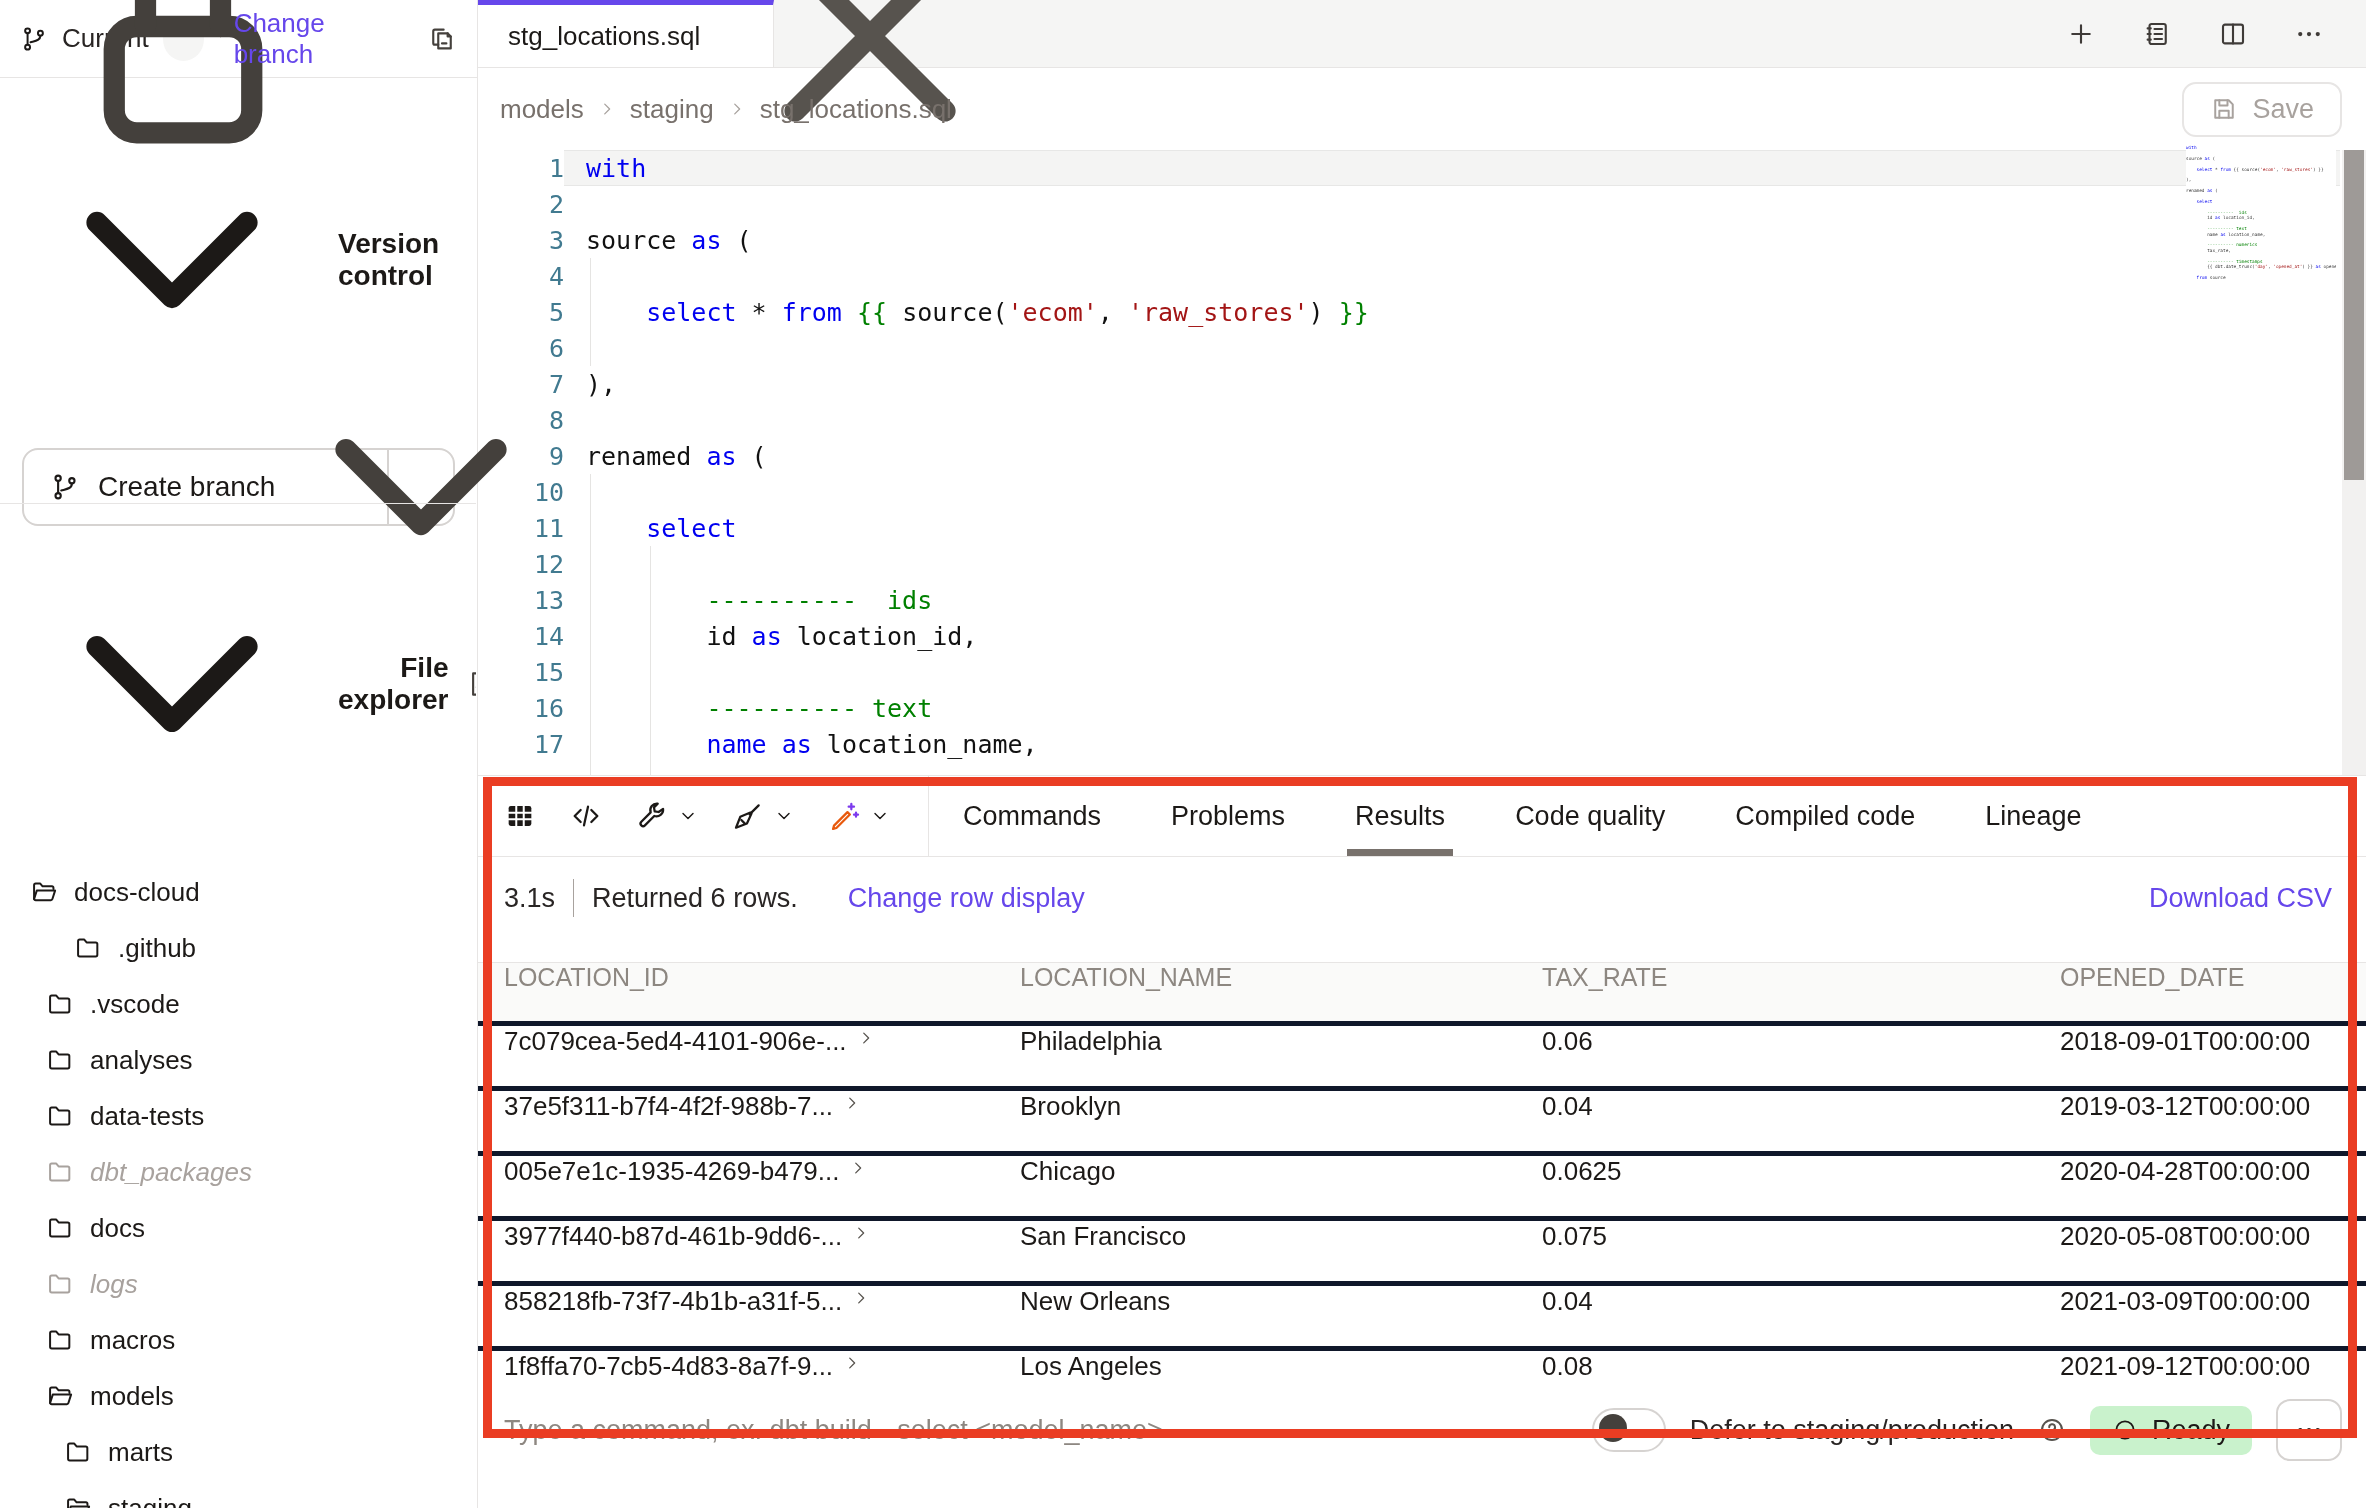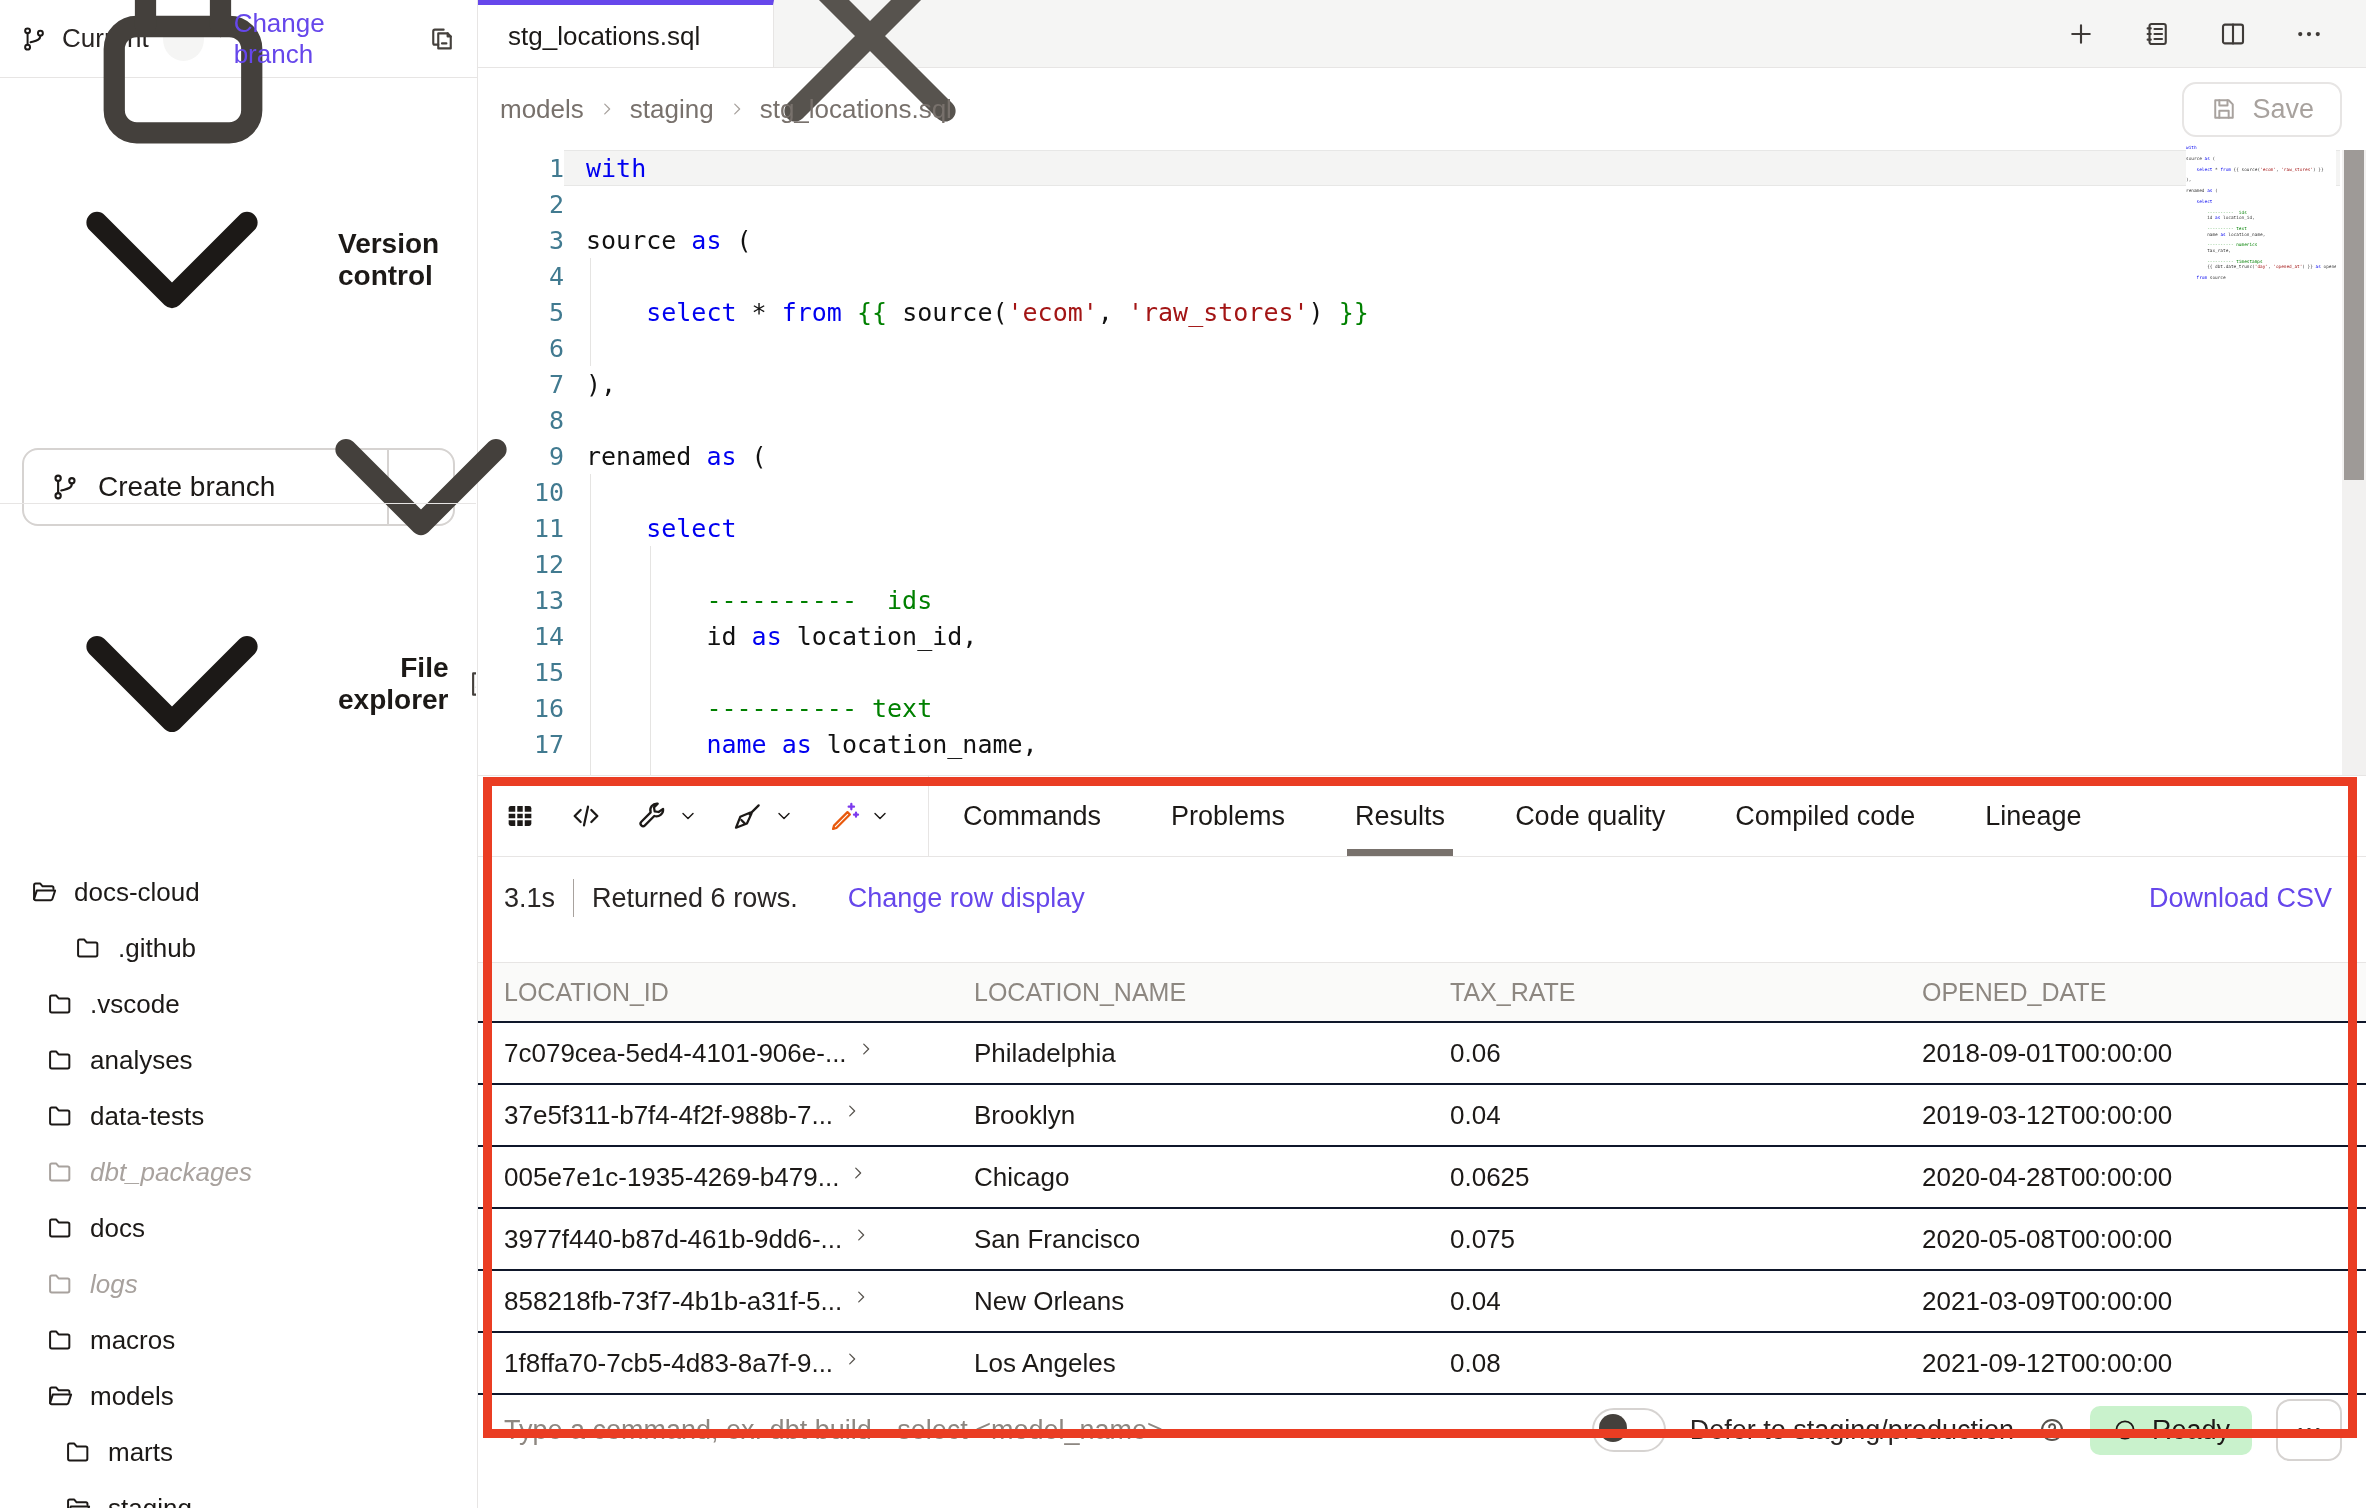--- a/index.html
+++ b/index.html
@@ -63,21 +63,21 @@
   .pt-group{display:flex;align-items:center;gap:10px;margin-right:34px;}
   .pt-divider{width:1px;height:80px;background:#e7e5e4;margin:0 34px 0 4px;}
   .panel-tabs{display:flex;gap:70px;height:100%;align-items:center;font-size:27px;}
   .ptab{position:relative;height:100%;display:flex;align-items:center;cursor:pointer;}
   .ptab.active::after{content:"";position:absolute;left:-8px;right:-8px;bottom:0;height:7px;background:#78716c;}
   .panel-meta{position:absolute;top:103px;left:26px;right:34px;display:flex;align-items:center;font-size:27px;color:#292524;}
   .meta-div{width:1px;height:38px;background:#a8a29e;margin:0 18px;}
   .crd{margin-left:50px;font-size:27px;}
   .dcsv{margin-left:auto;font-size:27px;}
   .results-table{position:absolute;top:186px;left:0;right:0;}
-  .tr{display:flex;height:60px;align-items:center;border-bottom:2px solid #0f172a;font-size:26px;}
+  .tr{display:flex;height:60px;align-items:flex-start;border-bottom:5px solid #0f172a;font-size:26px;gap:46px;}
   .tr.th-row{height:58px;background:#fafaf9;border-top:1px solid #e7e5e4;color:#8d8781;font-size:25px;}
   .td{box-sizing:border-box;padding-left:26px;display:flex;align-items:center;white-space:nowrap;overflow:hidden;}
   .c0{width:470px}.c1{width:476px}.c2{width:472px}.c3{flex:1}
   .row-expand{margin-left:10px;color:#57534e;position:relative;top:-4px;cursor:pointer;}
 
   
   .bottombar{position:absolute;left:0;top:1396px;right:0;height:68px;display:flex;align-items:center;padding:0 24px 0 26px;background:#fff;box-sizing:border-box;}
   .cmd-placeholder{color:#8d8781;font-size:27px;}
   .bb-right{margin-left:auto;display:flex;align-items:center;gap:24px;}
   .toggle{width:70px;height:40px;border:2px solid #d6d3d1;border-radius:22px;position:relative;background:#fff;cursor:pointer;}

